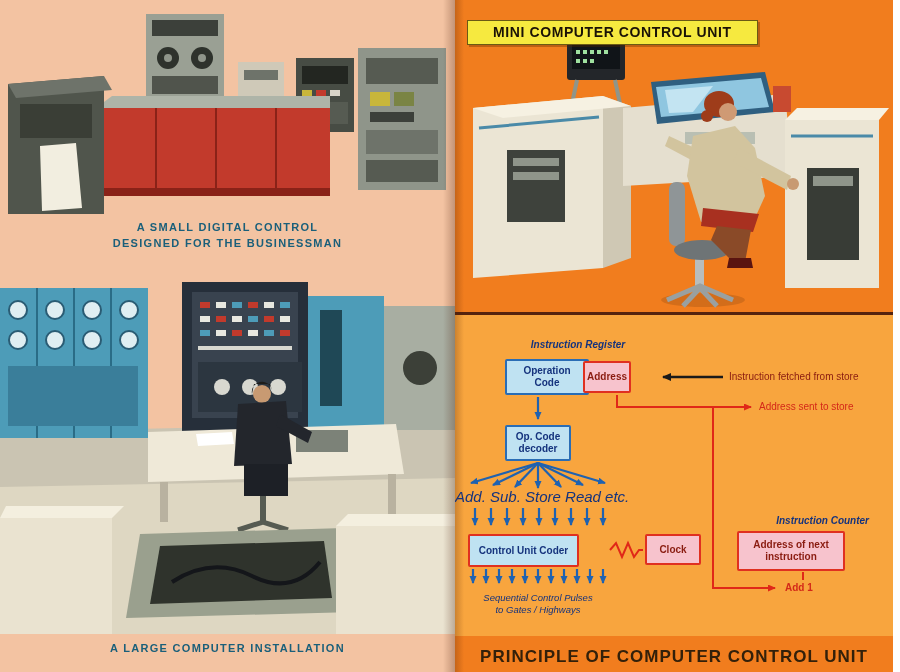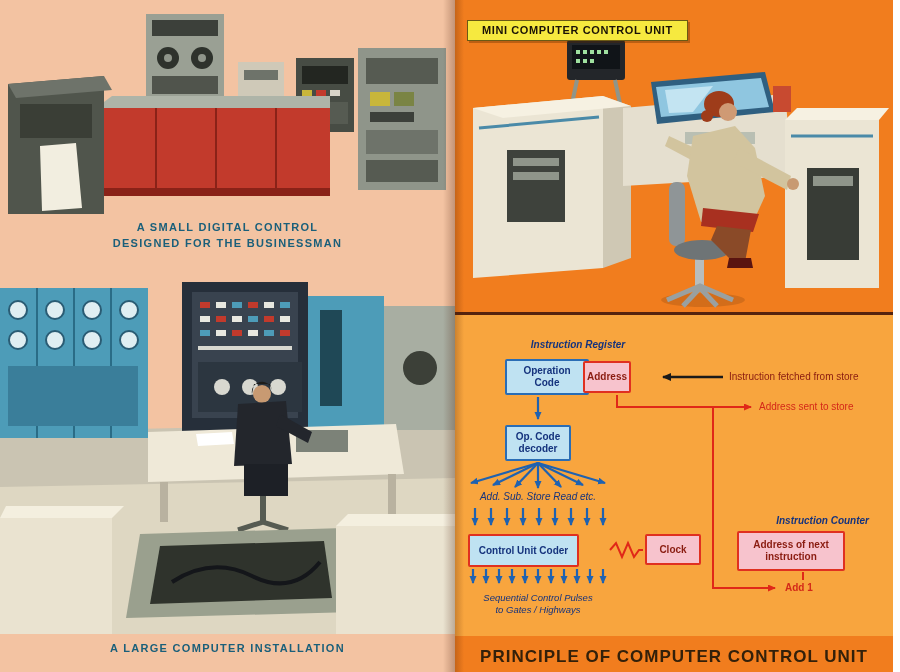--- a/index.html
+++ b/index.html
@@ -20,22 +20,22 @@
               background:linear-gradient(90deg, rgba(70,25,5,0.25) 0%, rgba(70,25,5,0) 100%); }
 
   .caption { position:absolute; left:0; width:100%; text-align:center;
              color:var(--caption-teal,#1a5f7a); font-weight:bold; font-size:11px;
              letter-spacing:1.3px; line-height:16px; }
   .cap-small { top:219px; }
   .cap-large { top:640px; }
 
   .header-label { position:absolute; left:12px; top:20px; z-index:3;
                   background:var(--header-label-bg,#f6e93f); color:var(--header-label-text,#1a1206);
-                  font-weight:bold; font-size:11px; letter-spacing:0.6px;
-                  padding:3px 14px 4px; border:1px solid #6b5a14;
+                  font-weight:bold; font-size:14px; letter-spacing:0.6px;
+                  padding:3px 25px 4px; border:1px solid #6b5a14;
                   box-shadow:2px 2px 0 rgba(90,40,0,0.35); }
 
   .divider { position:absolute; left:0; top:312px; width:100%; height:3px; background:#55230e; }
 
   .diagram { position:absolute; left:0; top:315px; width:438px; height:321px;
              background:var(--diagram-bg,#f8a53e);padding-left:24px; }
   .flow-svg { position:absolute; left:0; top:0; }
 
   .fbox { position:absolute; display:flex; flex-direction:column; align-items:center;
           justify-content:center; font-weight:bold; font-size:10px; line-height:12px;
@@ -338,21 +338,21 @@
 
       <div class="flabel maroon" style="left:274px;top:56px">Instruction fetched from store</div>
 
       <div class="flabel red" style="left:304px;top:86px">Address sent to store</div>
 
       <div class="fbox blue" style="left:50px;top:110px;width:66px;height:36px">
         <div>Op. Code</div>
         <div>decoder</div>
       </div>
 
-      <div class="flabel navy italic" style="left:0;top:176px;width:166px;text-align:center;font-size:10px">Add. Sub. Store Read etc.</div>
+      <div class="flabel navy italic" style="left:0;top:176px;width:166px;text-align:right;font-size:15px">Add. Sub. Store Read etc.</div>
 
       <div class="fbox blue-red" style="left:13px;top:219px;width:111px;height:33px">
         <div>Control Unit Coder</div>
       </div>
 
       <div class="fbox pink" style="left:190px;top:219px;width:56px;height:31px">
         <div>Clock</div>
       </div>
 
       <div class="flabel navy italic bold" style="left:282px;top:200px;width:132px;text-align:right">Instruction Counter</div>

